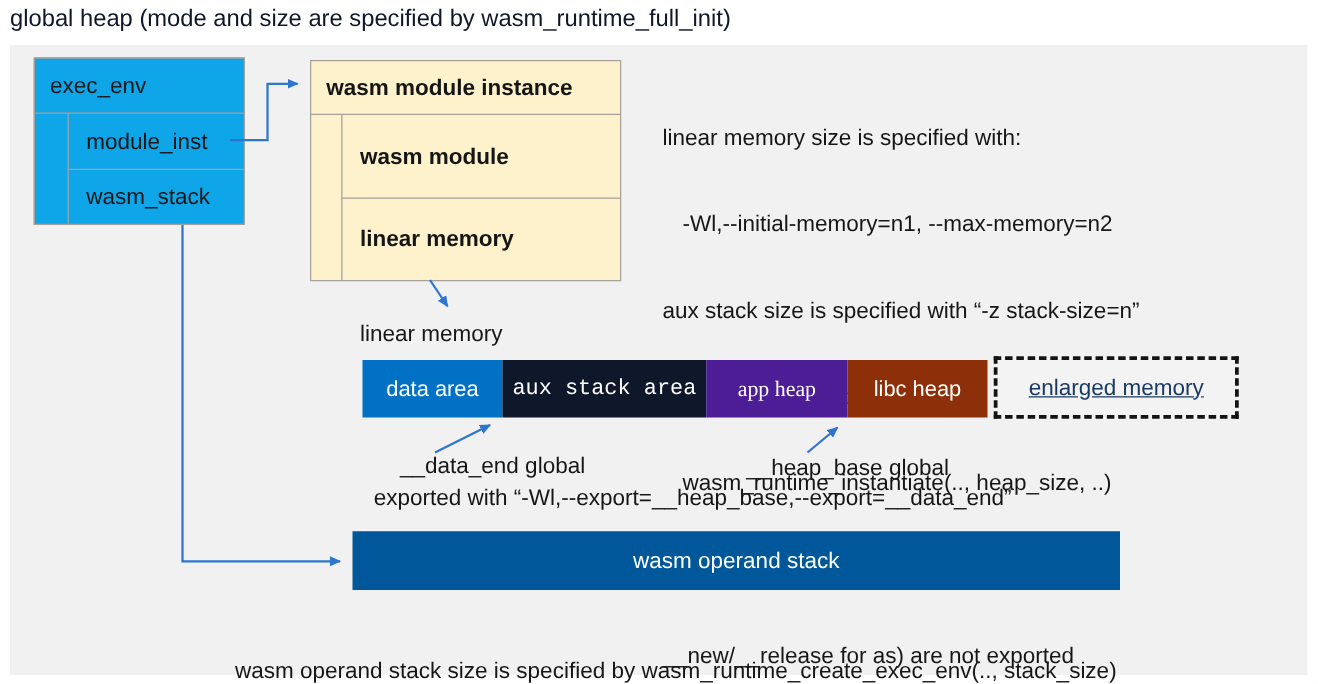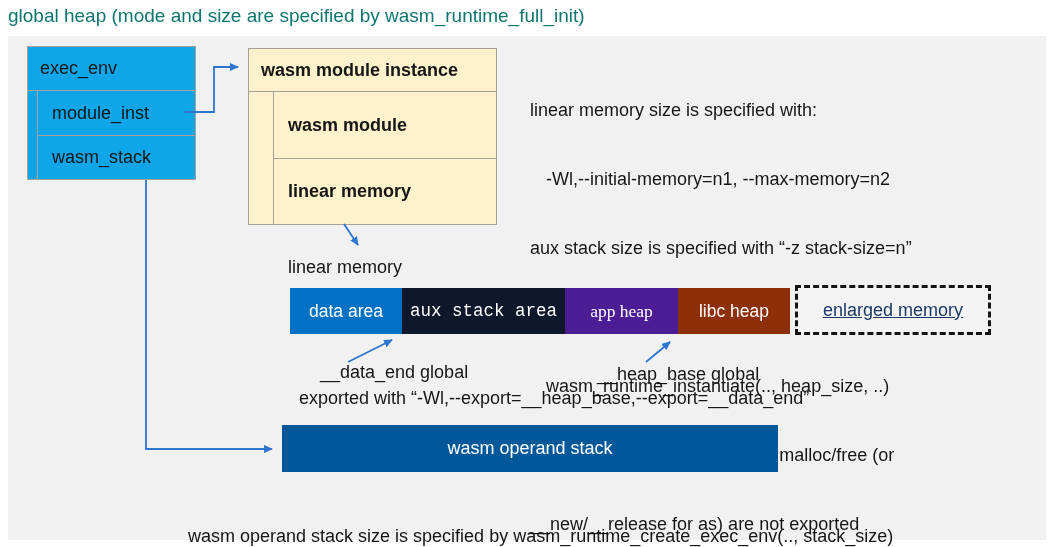--- a/index.html
+++ b/index.html
@@ -2,47 +2,47 @@
 <html><head>
 <meta charset="utf-8">
 <style>
   :root{
     --bd:#a6a09a;
     --ink:#161616;
   }
   html,body{margin:0;padding:0;background:#ffffff;}
   body{font-family:"Liberation Sans", sans-serif;color:var(--ink);}
   .canvas{position:relative;width:1054px;height:547px;background:#ffffff;overflow:hidden;}
-  .title{position:absolute;left:8px;top:5px;font-size:19px;color:#0f766e;white-space:pre;text-align:right;}
+  .title{position:absolute;left:8px;top:5px;font-size:19px;color:#0f172a;white-space:pre;text-align:right;}
   .panel{position:absolute;left:8px;top:36px;width:1038px;height:504px;background:#f1f1f2;}
   .connectors{position:absolute;left:0;top:0;width:1054px;height:547px;pointer-events:none;}
 
   .sbox{position:absolute;box-sizing:border-box;border:1px solid var(--bd);display:flex;flex-direction:column;font-size:18px;}
   .sbox.pink{background:#0ea5e9;}
   .sbox.yellow{background:#fdf2cc;font-weight:bold;}
   .sbox-header{display:flex;align-items:center;padding-left:12px;border-bottom:1px solid var(--bd);box-sizing:border-box;}
   .pink .sbox-header{height:44px;}
   .yellow .sbox-header{height:43px;}
   .sbox-row{flex:1;display:flex;}
   .sbox-cell{height:100%;flex:1;border-left:1px solid var(--bd);display:flex;align-items:center;padding-left:14px;box-sizing:border-box;}
-  .pink .sbox-cell{margin-left:9px;}
+  .pink .sbox-cell{margin-left:26px;}
   .yellow .sbox-cell{margin-left:24px;}
   .sbox-row + .sbox-row .sbox-cell{border-top:1px solid var(--bd);}
 
   .notes{position:absolute;left:530px;top:53px;font-size:18px;line-height:23px;white-space:pre;}
   .notes .indent{padding-left:16px;}
 
   .lbl{position:absolute;font-size:18px;white-space:pre;}
 
   .membar{position:absolute;left:290px;top:288px;height:44px;display:flex;}
   .mem-seg{height:46px;display:flex;align-items:center;justify-content:center;color:#ffffff;font-size:17.5px;box-sizing:border-box;}
   .enlarged{position:absolute;left:795px;top:285px;width:190px;height:44px;border:3px dashed #141414;background:#f3f3f4;
             display:flex;align-items:center;justify-content:center;color:#1b3a63;font-size:18px;text-decoration:underline;}
 
-  .operand-bar{position:absolute;left:282px;top:425px;width:496px;height:47px;background:#00589a;color:#ffffff;
+  .operand-bar{position:absolute;left:282px;top:425px;width:614px;height:47px;background:#00589a;color:#ffffff;
                display:flex;align-items:center;justify-content:center;font-size:18px;}
   .bottom-notes{position:absolute;left:188px;top:478px;font-size:18px;line-height:23.5px;white-space:pre;}
 </style>
 </head>
 <body>
 
 <div class="canvas">
 
   <div class="title">global heap (mode and size are specified by wasm_runtime_full_init)</div>
 

